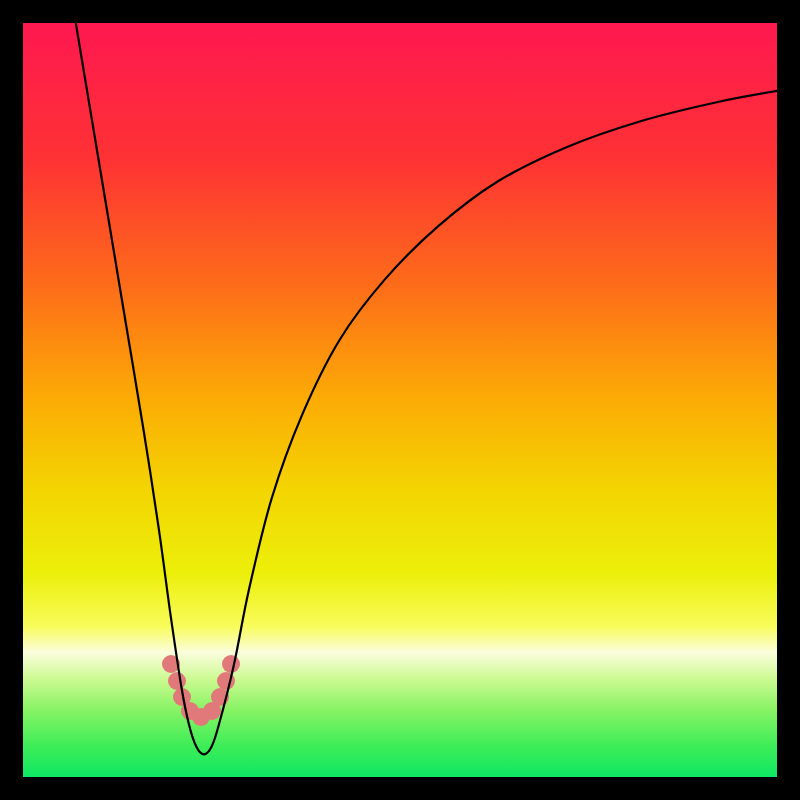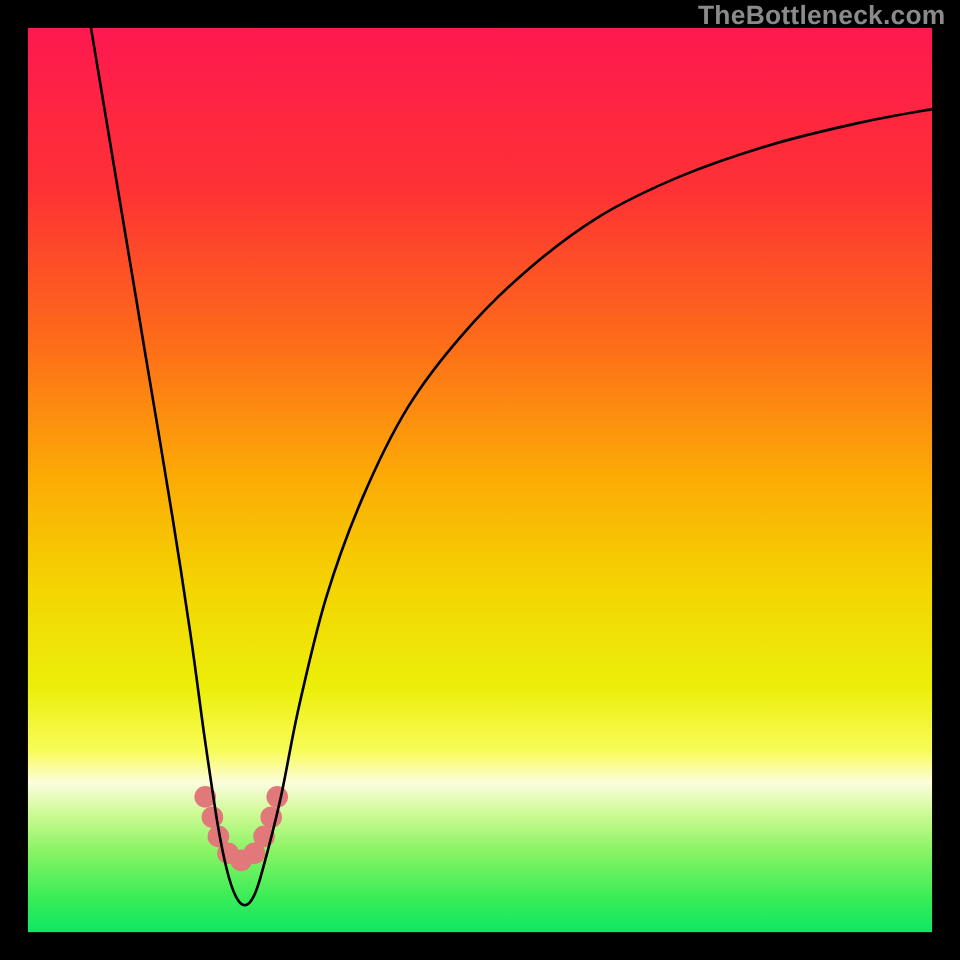--- a/index.html
+++ b/index.html
@@ -85,14 +85,13 @@
           <circle cx="178" cy="694" r="9" fill="#e17879"></circle>
           <circle cx="189" cy="688" r="9" fill="#e17879"></circle>
           <circle cx="197" cy="674" r="9" fill="#e17879"></circle>
           <circle cx="203" cy="658" r="9" fill="#e17879"></circle>
           <circle cx="208" cy="641" r="9" fill="#e17879"></circle>
         </g>
       <path id="curve-path" fill="none" stroke="#000" stroke-width="2.2" stroke-linecap="round" stroke-linejoin="round" d="M 52.8 0.0 C 54.0 7.5, 56.5 22.6, 60.3 45.2 C 64.1 67.9, 70.4 105.6, 75.4 135.7 C 80.4 165.9, 85.5 196.0, 90.5 226.2 C 95.5 256.4, 100.5 286.5, 105.6 316.7 C 110.6 346.8, 115.6 375.7, 120.6 407.2 C 125.7 438.6, 131.3 475.0, 135.7 505.2 C 140.1 535.3, 143.3 561.7, 147.0 588.1 C 150.8 614.5, 155.2 644.7, 158.3 663.5 C 161.5 682.4, 163.4 691.2, 165.9 701.2 C 168.4 711.3, 170.9 718.8, 173.4 723.8 C 175.9 728.9, 178.4 731.4, 181.0 731.4 C 183.5 731.4, 186.0 728.9, 188.5 723.8 C 191.0 718.8, 192.3 715.0, 196.0 701.2 C 199.8 687.4, 206.1 663.5, 211.1 640.9 C 216.1 618.3, 219.9 593.1, 226.2 565.5 C 232.5 537.9, 240.0 503.9, 248.8 475.0 C 257.6 446.1, 267.7 418.5, 279.0 392.1 C 290.3 365.7, 302.9 339.3, 316.7 316.7 C 330.5 294.1, 345.6 275.2, 361.9 256.4 C 378.3 237.5, 395.9 219.9, 414.7 203.6 C 433.6 187.2, 453.7 171.5, 475.0 158.3 C 496.4 145.1, 519.0 134.5, 542.9 124.4 C 566.8 114.4, 593.1 105.6, 618.3 98.0 C 643.4 90.5, 671.1 84.2, 693.7 79.2 C 716.3 74.1, 743.9 69.7, 754.0 67.9"></path>
     </svg>
   </div>
 
-  <div class="watermark">TheBottleneck.com</div>
 </div>
 
 </body></html>

